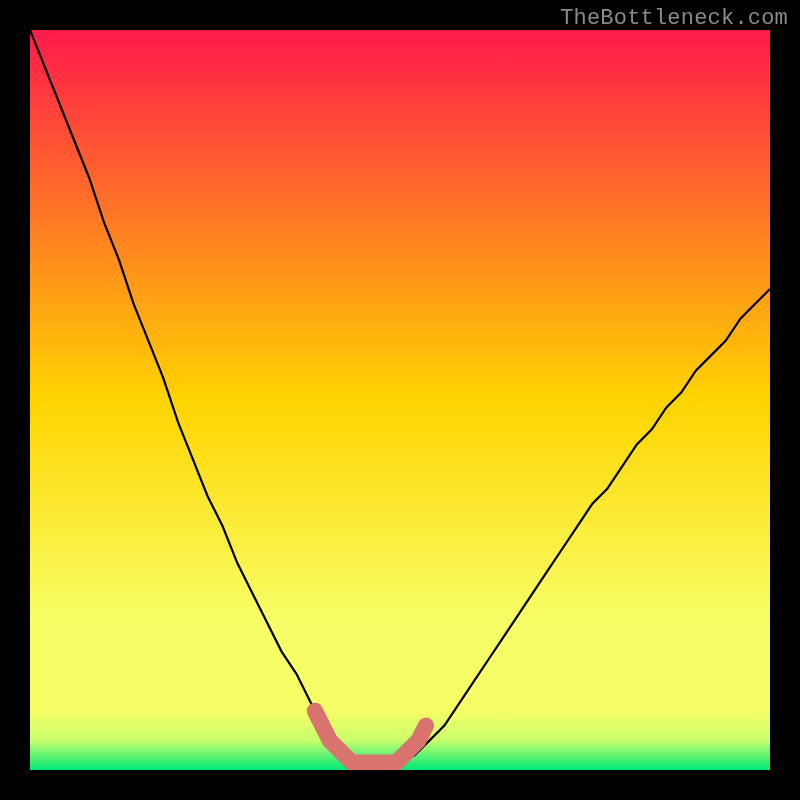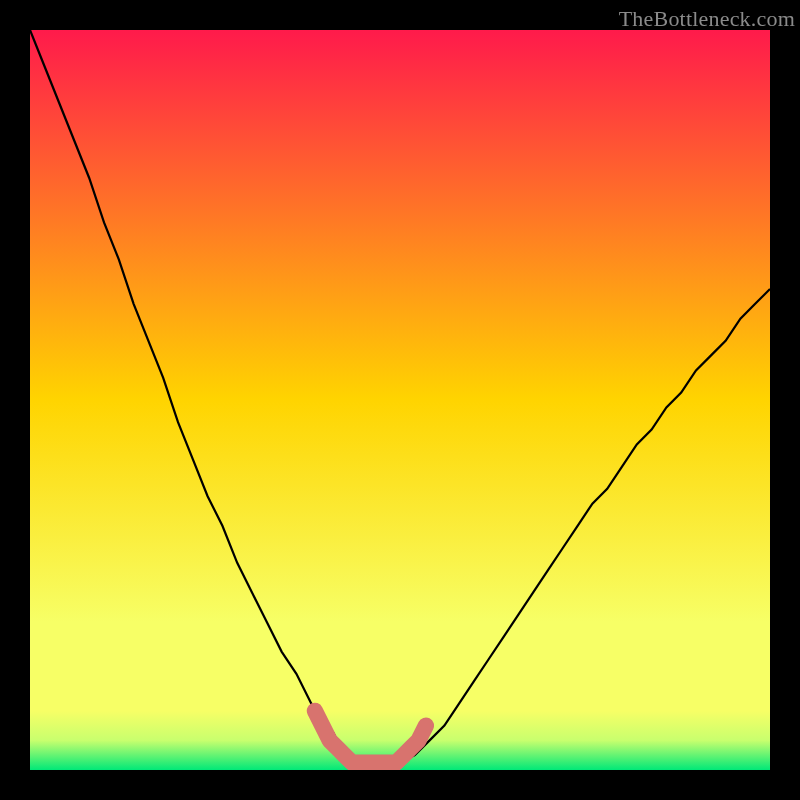--- a/index.html
+++ b/index.html
@@ -4,23 +4,23 @@
 <style>
 body { margin: 0; padding: 0; }
 .frame {
   width: 800px; height: 800px;
   background: #000;
   position: relative;
   box-sizing: border-box;
 }
 .watermark {
   position: absolute;
-  top: 6px; right: 5px;
+  top: 6px; right: 12px;
   color: #8a8a8a;
-  font-family: Liberation Serif, serif;
+  font-family: Liberation Mono, monospace;
   font-size: 22px;
   letter-spacing: 0.2px;
 }
 .plot {
   position: absolute;
   left: 30px; top: 30px;
   width: 740px; height: 740px;
 }
 </style>
 </head>

